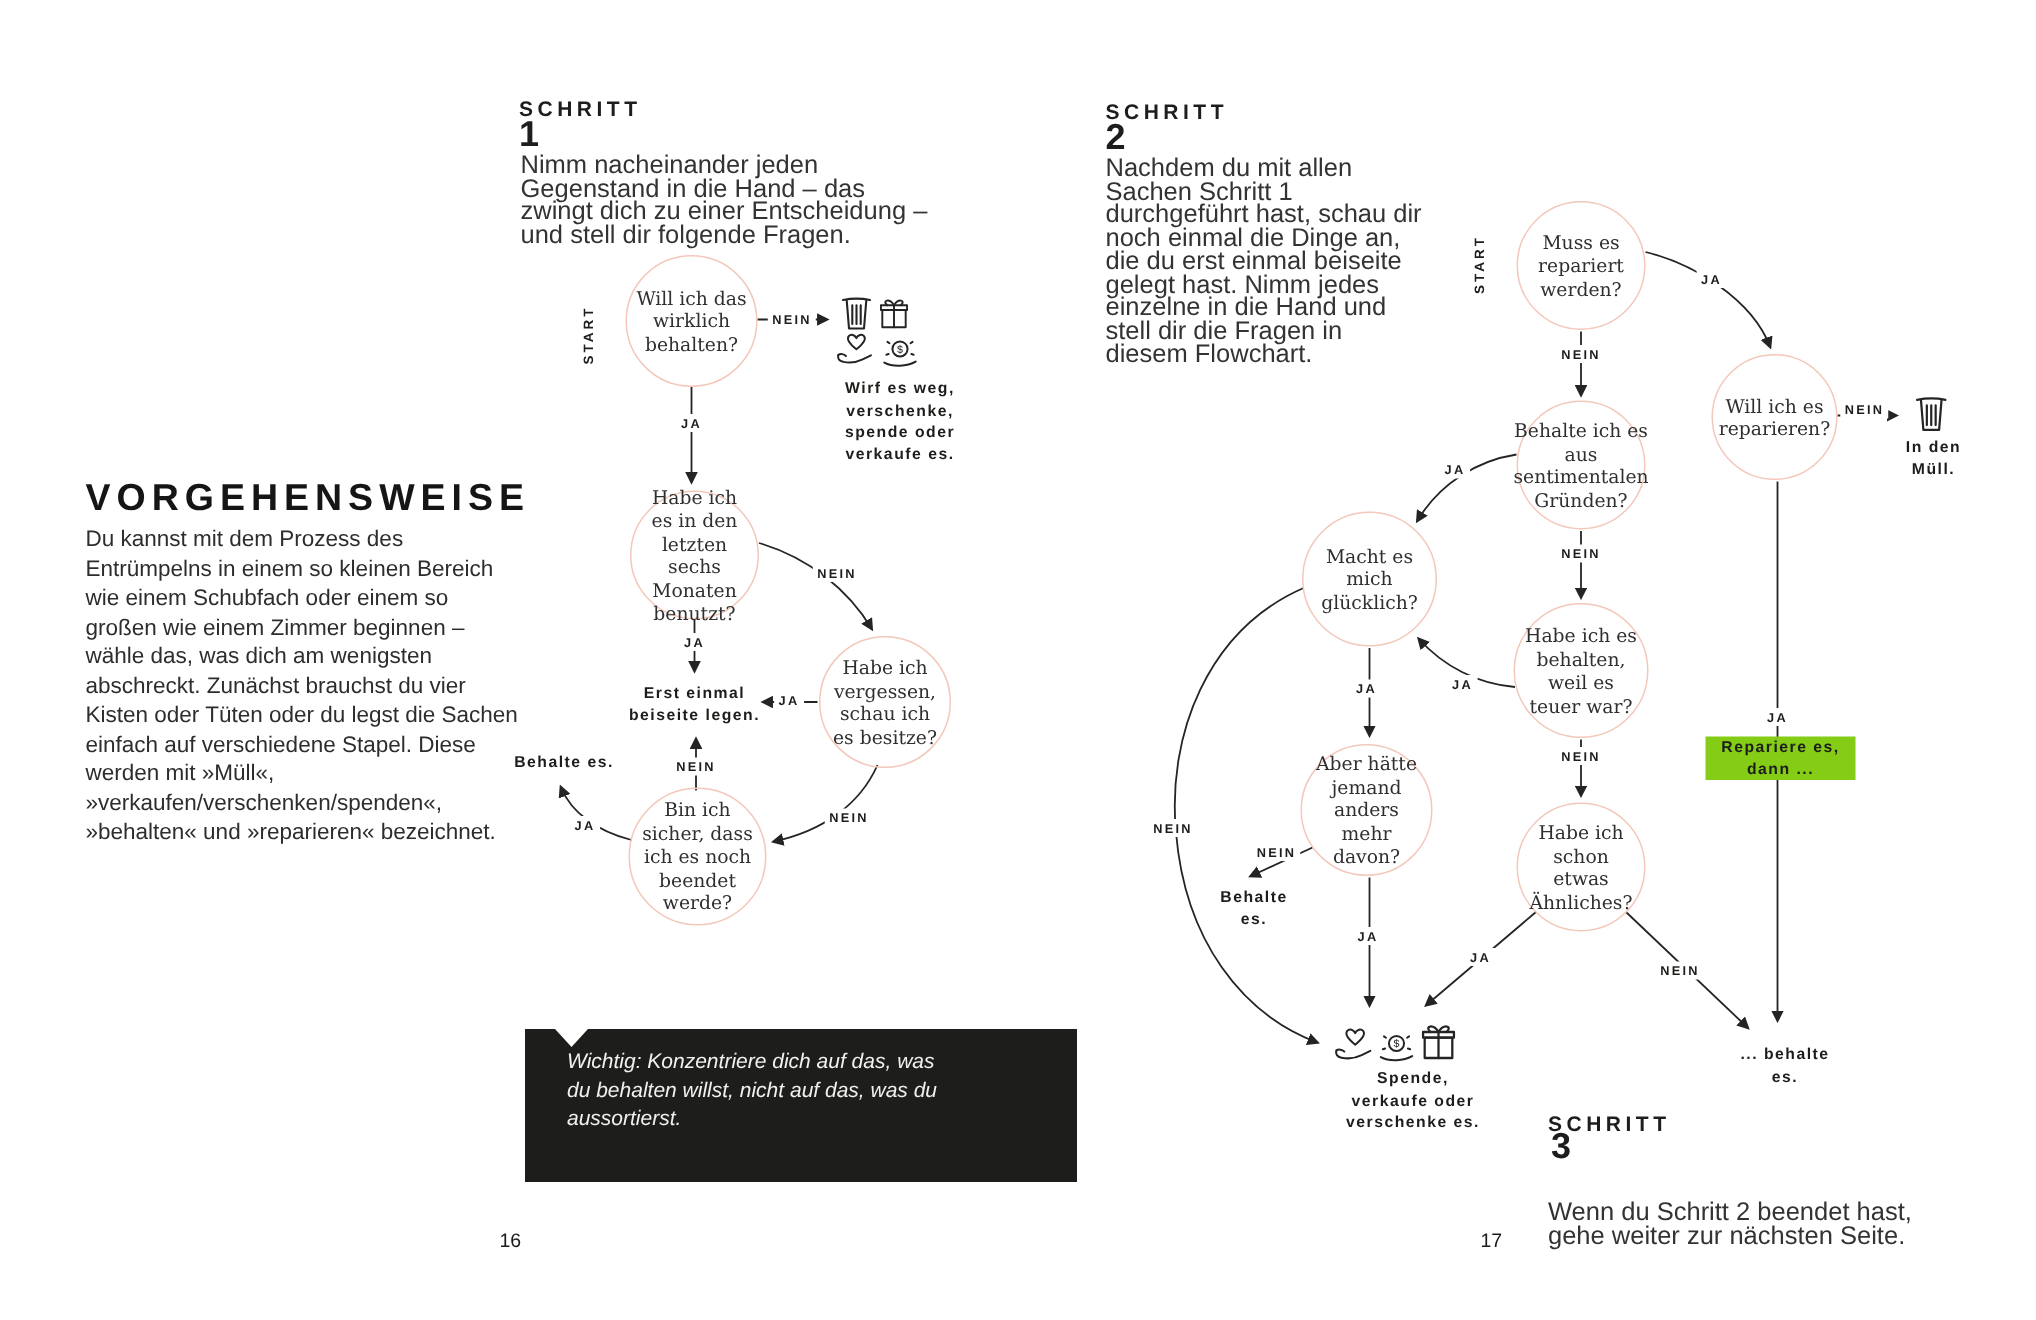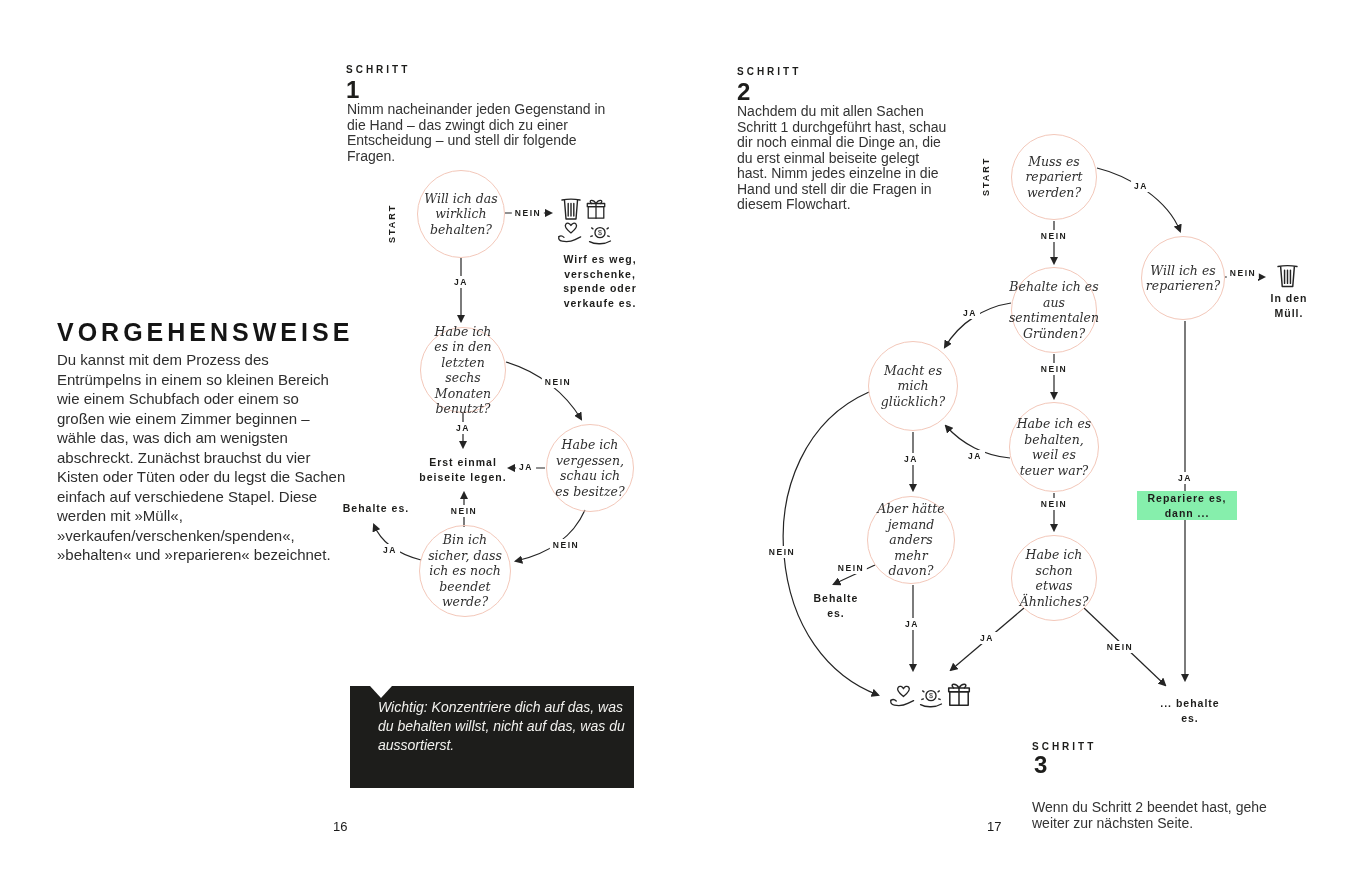--- a/index.html
+++ b/index.html
@@ -1,35 +1,35 @@
 <!DOCTYPE html>
 <html><head>
 <meta charset="utf-8">
 <style>
   html,body{margin:0;padding:0;background:#fff;}
   .spread{position:relative;width:1357px;height:880px;background:#ffffff;overflow:hidden;
           font-family:"Liberation Sans",sans-serif;color:#222;}
   .abs{position:absolute;}
-  .kicker{font-size:10px;font-weight:bold;letter-spacing:3px;color:#1d1d1b;}
+  .kicker{font-size:14px;font-weight:bold;letter-spacing:3px;color:#1d1d1b;}
   .stepnum{font-size:24px;font-weight:bold;color:#1d1d1b;line-height:24px;}
-  .step-text{font-size:14px;line-height:15.5px;color:#333;}
+  .step-text{font-size:17px;line-height:15.5px;color:#333;}
   .heading{font-size:25px;font-weight:800;letter-spacing:4px;color:#151515;white-space:nowrap;}
   .main-text{font-size:15px;line-height:19.5px;color:#2d2d2d;}
   .circle{position:absolute;border:1.5px solid #f3c8ba;border-radius:50%;
           display:flex;align-items:center;justify-content:center;text-align:center;
-          font-family:"DejaVu Serif",serif;font-style:italic;font-size:12.5px;
+          font-family:"DejaVu Serif",serif;font-size:12.5px;
           line-height:15.5px;color:#2f2f2f;padding:6px;box-sizing:border-box;}
   .edge-label{position:absolute;transform:translate(-50%,-50%);background:#fff;
           padding:1px 3px;font-size:8.5px;font-weight:bold;letter-spacing:1.5px;color:#1d1d1b;}
   .flow-note{position:absolute;font-size:10.5px;font-weight:bold;letter-spacing:1px;
           line-height:14.5px;text-align:center;white-space:pre-line;color:#1d1d1b;}
   .vlabel{position:absolute;font-size:9px;font-weight:bold;letter-spacing:2px;color:#1d1d1b;
           transform:rotate(-90deg);transform-origin:left bottom;white-space:nowrap;}
   .pagenum{position:absolute;font-size:13px;font-weight:normal;color:#1b1b1b;}
-  .important-box{position:absolute;left:350px;top:686px;width:284px;height:102px;background:#1d1d1b;}
+  .important-box{position:absolute;left:350px;top:686px;width:368px;height:102px;background:#1d1d1b;}
   .notch{position:absolute;left:20px;top:0;width:0;height:0;
          border-left:11px solid transparent;border-right:11px solid transparent;border-top:12px solid #fff;}
   .important-text{position:absolute;left:28px;top:12px;width:252px;font-style:italic;
          font-size:14px;line-height:19px;color:#f2f1ee;}
   .overlay{position:absolute;left:0;top:0;pointer-events:none;}
   .line-icon{stroke:#242424;fill:none;stroke-width:1.4;stroke-linecap:round;stroke-linejoin:round;position:absolute;}
 </style>
 </head>
 <body>
 
@@ -152,26 +152,29 @@
   <div class="edge-label" style="left:782px;top:552px;">NEIN</div>
   <div class="edge-label" style="left:851px;top:568px;">NEIN</div>
   <div class="edge-label" style="left:912px;top:624px;">JA</div>
   <div class="edge-label" style="left:1054px;top:504px;">NEIN</div>
   <div class="edge-label" style="left:987px;top:638px;">JA</div>
   <div class="edge-label" style="left:1120px;top:647px;">NEIN</div>
   <div class="edge-label" style="left:1185px;top:478px;">JA</div>
 
   <div class="flow-note" style="left:1258px;top:291px;width:62px;">In den
 Müll.</div>
-  <div class="flow-note" style="left:1137px;top:491px;width:100px;background:#86efac;">Repariere es,
+  <div class="flow-note" style="left:1137px;top:491px;width:100px;background:#84cc16;">Repariere es,
 dann ...</div>
   <div class="flow-note" style="left:800px;top:591px;width:72px;">Behalte
 es.</div>
   <div class="flow-note" style="left:1149px;top:696px;width:82px;">... behalte
 es.</div>
+  <div class="flow-note" style="left:886px;top:712px;width:112px;">Spende,
+verkaufe oder
+verschenke es.</div>
 
   <svg class="line-icon" style="left:1277px;top:263px;" width="21" height="25" viewBox="0 0 20 23">
     <path d="M1,3 Q10,1.2 19,3"></path>
       <path d="M3.5,3.5 L5,22 L15,22 L16.5,3.5"></path>
     <path d="M7.2,6.5 L7.2,19 M10,6.5 L10,19 M12.8,6.5 L12.8,19"></path>
   </svg>
   <svg class="line-icon" style="left:888px;top:682px;" width="29" height="26" viewBox="0 0 30 27">
     <path d="M16,15 C11,11 8.5,8 10.5,5.5 C12,3.7 15,4.5 16,7 C17,4.5 20,3.7 21.5,5.5 C23.5,8 21,11 16,15 Z"></path>
     <path d="M3,19 C2.2,21.5 3.5,23.5 6.5,24 C11.5,25 16.5,24.3 20.5,22.3 L26.5,19.3"></path>
     <path d="M3,19 C4.5,18 7,18.3 8.5,19.8"></path>

